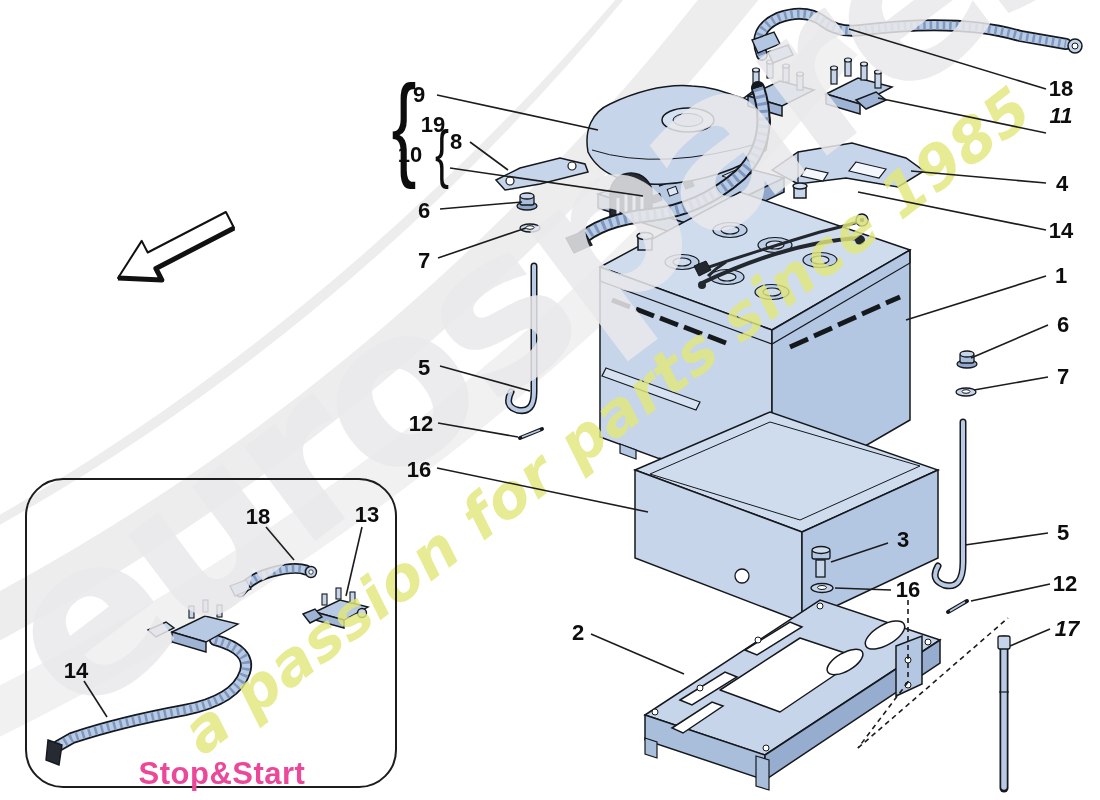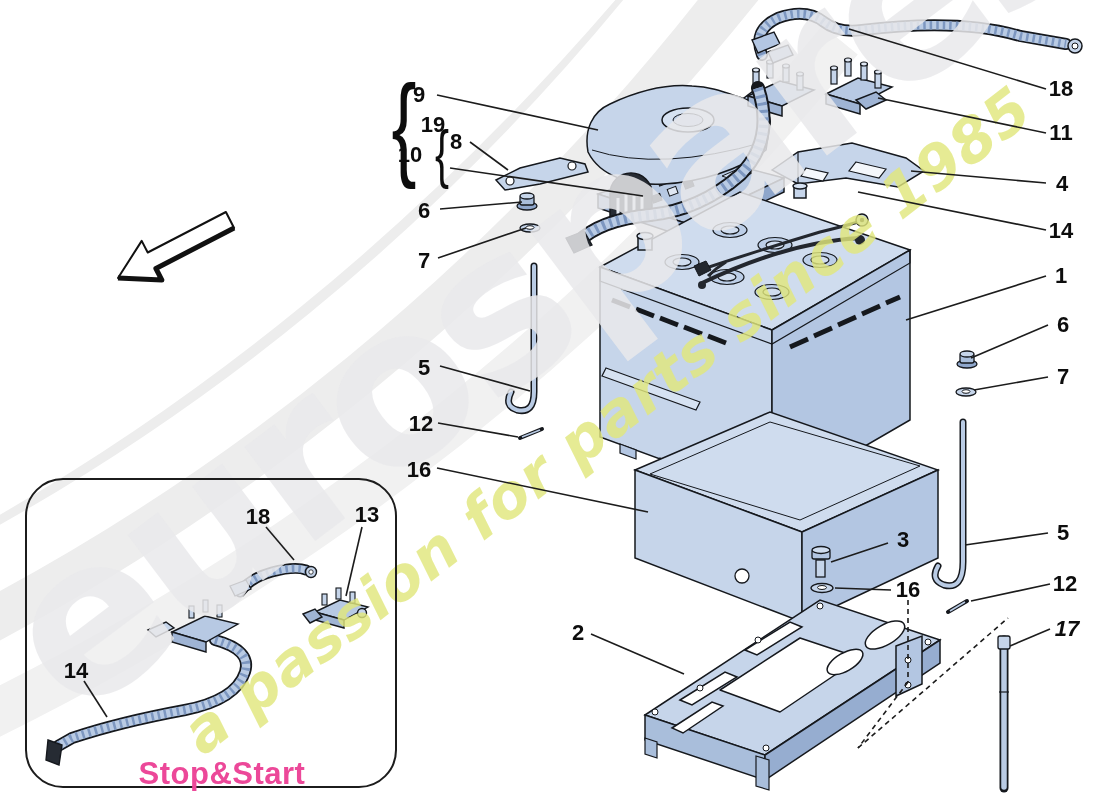--- a/index.html
+++ b/index.html
@@ -351,21 +351,21 @@
       <div class="callout-label" style="left: 389px; top: 125px; margin-left: 44px;">19</div>
       <div class="callout-label" style="left: 419px; top: 95px;">9</div>
       <div class="callout-label" style="left: 410px; top: 155px;">10</div>
       <div class="callout-label" style="left: 456px; top: 142px;">8</div>
       <div class="callout-label" style="left: 424px; top: 211px;">6</div>
       <div class="callout-label" style="left: 424px; top: 261px;">7</div>
       <div class="callout-label" style="left: 424px; top: 368px;">5</div>
       <div class="callout-label" style="left: 421px; top: 424px;">12</div>
       <div class="callout-label" style="left: 419px; top: 470px;">16</div>
       <div class="callout-label" style="left: 1061px; top: 89px;">18</div>
-      <div class="callout-label" style="left: 1061px; top: 133px;">11</div>
+      <div class="callout-label" style="left: 1061px; top: 116px; font-style: italic;">11</div>
       <div class="callout-label" style="left: 1062px; top: 184px;">4</div>
       <div class="callout-label" style="left: 1061px; top: 231px;">14</div>
       <div class="callout-label" style="left: 1061px; top: 276px;">1</div>
       <div class="callout-label" style="left: 1063px; top: 325px;">6</div>
       <div class="callout-label" style="left: 1063px; top: 377px;">7</div>
       <div class="callout-label" style="left: 1063px; top: 533px;">5</div>
       <div class="callout-label" style="left: 1065px; top: 584px;">12</div>
       <div class="callout-label" style="left: 1067px; top: 629px; font-style: italic;">17</div>
       <div class="callout-label" style="left: 903px; top: 540px;">3</div>
       <div class="callout-label" style="left: 908px; top: 590px;">16</div>

